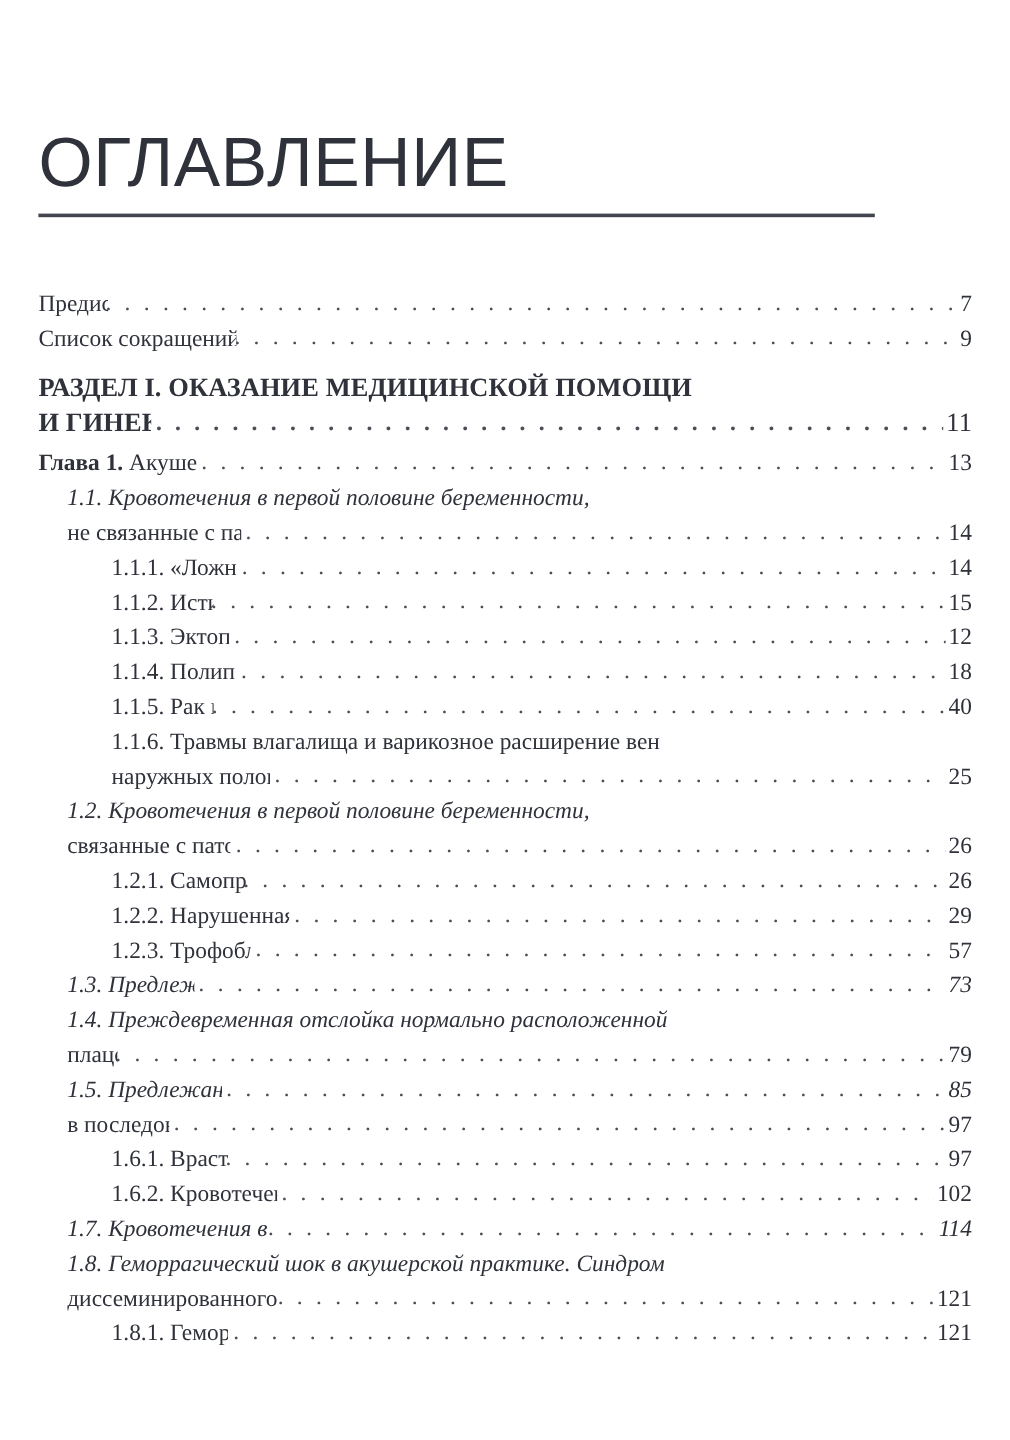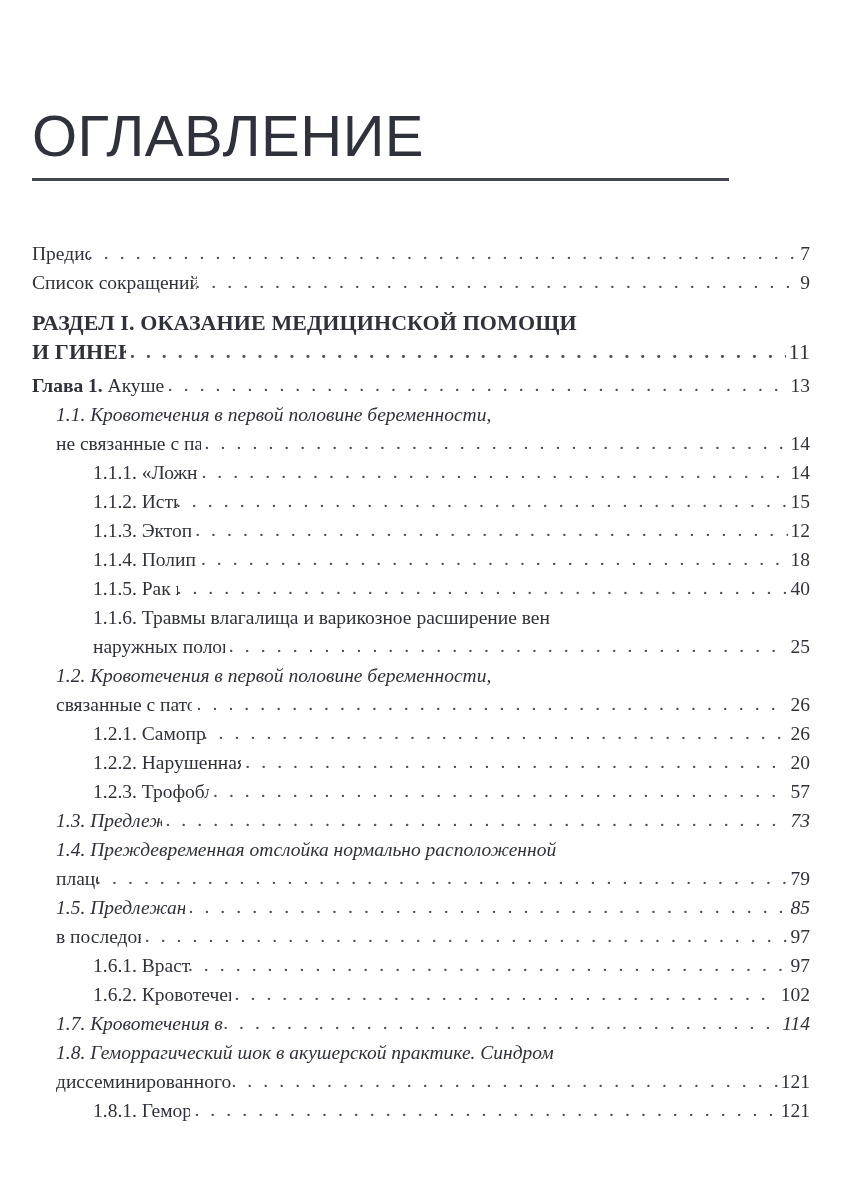--- a/index.html
+++ b/index.html
@@ -211,21 +211,21 @@
           <span class="pageno">26</span>
         </div>
         <div class="toc-row lvl-2 tight">
           <span class="label">1.2.1. Самопроизвольный аборт.</span>
           <span class="leader"></span>
           <span class="pageno">26</span>
         </div>
         <div class="toc-row lvl-2 gap">
           <span class="label">1.2.2. Нарушенная внематочная беременность</span>
           <span class="leader"></span>
-          <span class="pageno">20</span>
+          <span class="pageno">29</span>
         </div>
         <div class="toc-row lvl-2 gap">
           <span class="label">1.2.3. Трофобластическая болезнь</span>
           <span class="leader"></span>
           <span class="pageno">57</span>
         </div>
         <div class="toc-row lvl-1 gap">
           <span class="label">1.3. Предлежание плаценты</span>
           <span class="leader"></span>
           <span class="pageno">73</span>

